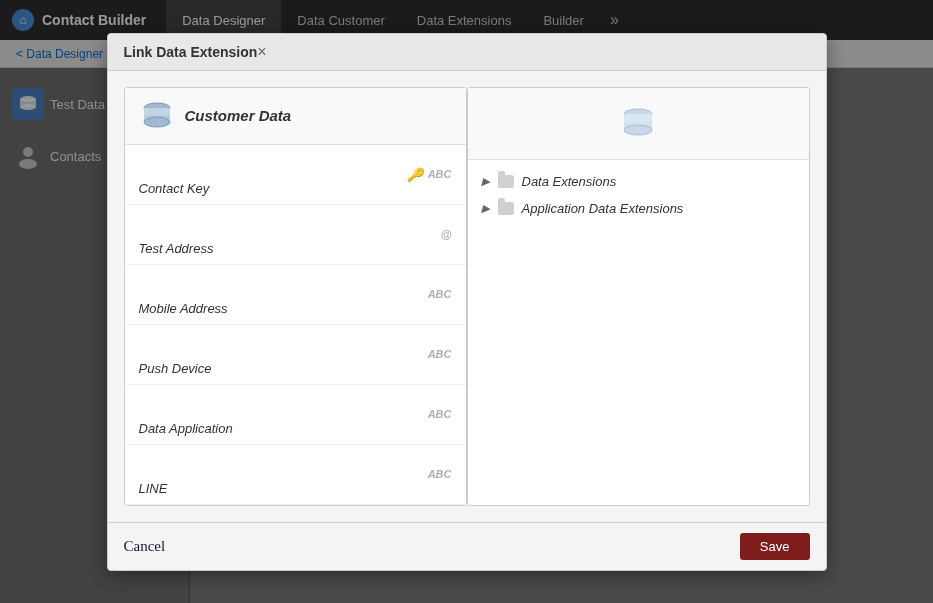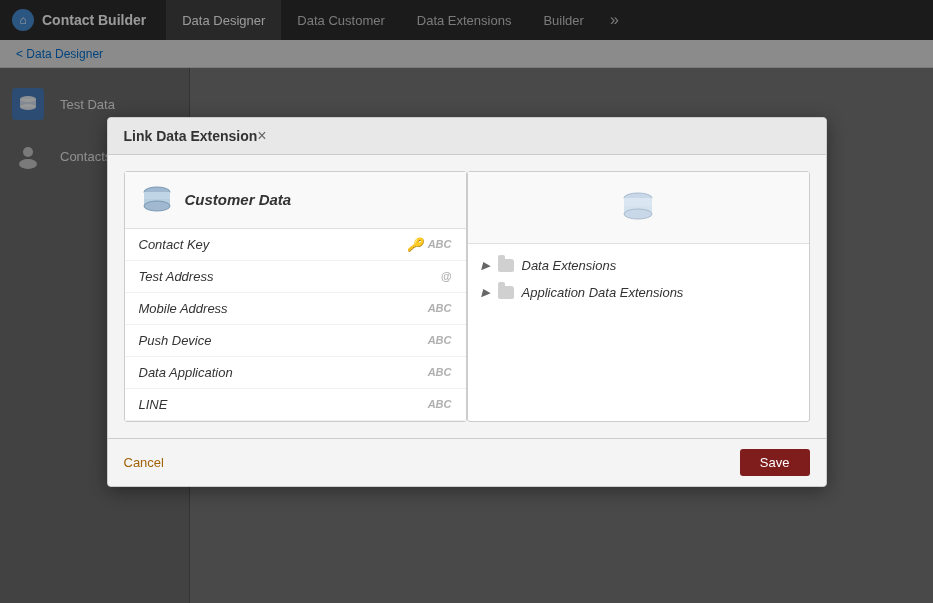--- a/index.html
+++ b/index.html
@@ -84,21 +84,21 @@
       width: 190px;
       background: #6e6e6e;
       border-right: 1px solid #555;
       padding: 10px 0;
     }
 
     .sidebar-item {
       padding: 10px 12px;
       display: flex;
       align-items: center;
-      gap: 16px;
+      gap: 6px;
       cursor: pointer;
       color: #eee;
     }
 
     .sidebar-icon-db {
       width: 32px;
       height: 32px;
       background: #4a7fc1;
       border-radius: 4px;
       display: flex;
@@ -225,20 +225,21 @@
       align-items: center;
       padding: 8px 14px;
       border-bottom: 1px solid #f0f0f0;
       cursor: pointer;
     }
 
     .field-name {
       flex: 1;
       font-size: 13px;
       color: #333;
+      margin-top: 28px;
     }
 
     .field-type-abc {
       font-size: 11px;
       color: #b0b0b0;
       font-weight: bold;
       text-align: right;
     }
 
     .field-key-icon {
@@ -316,24 +317,25 @@
       display: flex;
       align-items: center;
       justify-content: space-between;
       background: #f4f4f4;
       border-radius: 0 0 4px 4px;
     }
 
     .btn-cancel {
       background: none;
       border: none;
-      color: #a16207;
-      font-size: 13px;
+      color: #0f172a;
+      font-size: 15px;
       cursor: pointer;
       padding: 4px 0;
+      font-family: Liberation Serif, serif;
     }
 
     .btn-save {
       background: #7f1d1d;
       color: white;
       border: none;
       border-radius: 3px;
       padding: 6px 20px;
       font-size: 13px;
       cursor: pointer;

